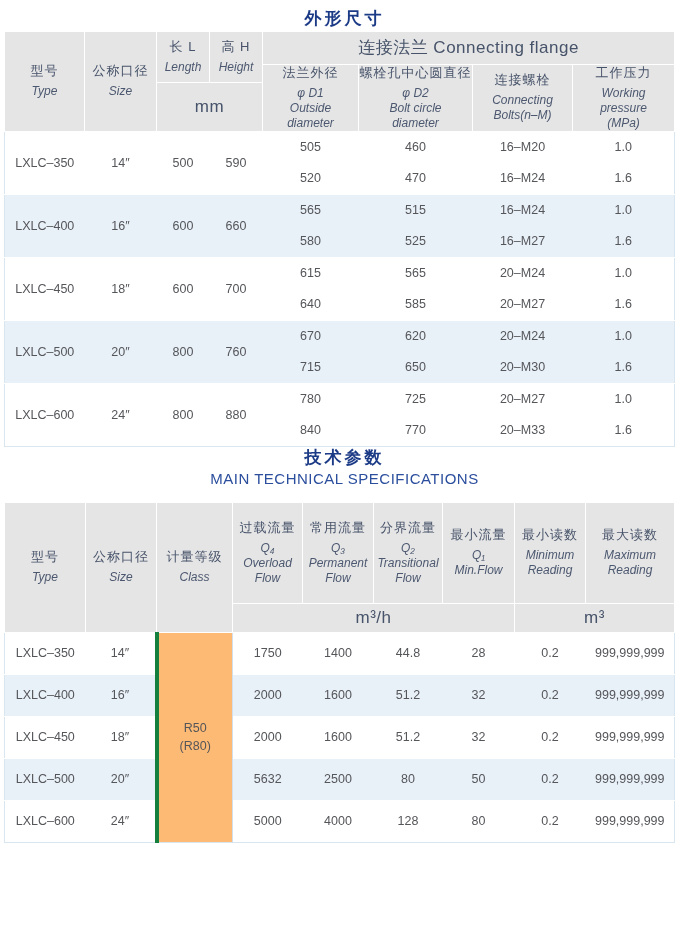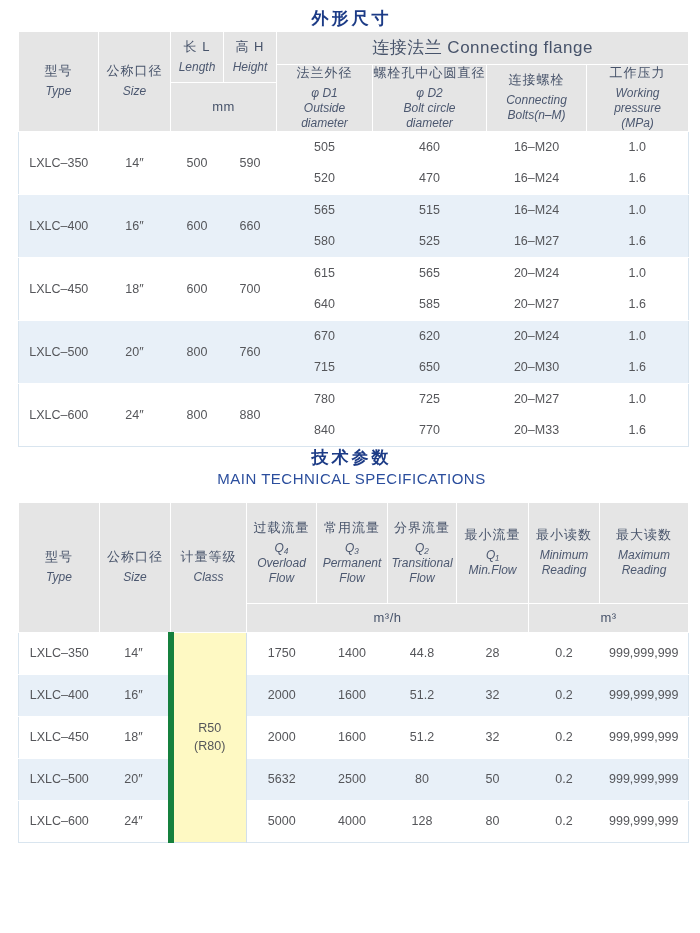--- a/index.html
+++ b/index.html
@@ -1,45 +1,45 @@
 <!DOCTYPE html>
 <html><head>
 <meta charset="utf-8">
 <style>
   html,body{margin:0;padding:0;background:#ffffff;}
   body{width:700px;height:933px;font-family:"Liberation Sans","DejaVu Sans",sans-serif;
        -webkit-font-smoothing:antialiased;color:#55565a;}
-  .page{width:700px;box-sizing:border-box;padding:8px 15px 0 18px;}
+  .page{width:700px;box-sizing:border-box;padding:8px 15px 0 4px;}
 
   
   .title-zh{font-size:17px;font-weight:bold;color:#1c3b86;text-align:center;
             letter-spacing:3px;line-height:1.35;}
   .title-en{font-size:15px;color:#2b4e9d;text-align:center;letter-spacing:.5px;
             line-height:1.2;margin-bottom:14px;}
   .section2 .title-zh{}
 
   
   table.tbl{border-collapse:collapse;table-layout:fixed;width:670px;
             border:1px solid #d9e5ef;}
   table.tbl th,table.tbl td{padding:0;margin:0;text-align:center;vertical-align:middle;
             font-weight:normal;overflow:hidden;}
   
   .tbl th{background:#e5e5e5;border:1px solid rgba(255,255,255,.85);color:#47536a;}
   .zh{font-size:13px;letter-spacing:1px;line-height:1.3;}
   .en{font-size:12px;line-height:1.25;margin-top:4px;color:#4c5870;font-style:italic;}
   .pre{white-space:pre-line;}
   .group-head{font-size:17px;letter-spacing:.5px;height:32px;}
-  .unit-cell{font-size:13px;height:28px;letter-spacing:.5px;}
+  .unit-cell{font-size:17px;height:28px;letter-spacing:.5px;}
   
   .tbl td{font-size:12.5px;color:#55565a;background:transparent;}
   .dim td{height:31px;}
   .spec td{height:41px;}
   tr.stripe td{background:#e8f0f8;}
   tr.grp td{border-top:1px solid #ffffff;}
-  td.class-cell{background:#fef9c3;border-left:6px solid #15803d;border-right:1px solid #d2dfeb;
+  td.class-cell{background:#fdba74;border-left:4px solid #15803d;border-right:1px solid #d2dfeb;
             white-space:pre-line;line-height:1.5;}
   .h1row th{height:100px;}
 </style>
 </head>
 <body>
 
 <div class="page">
 
   <div class="section1">
     <div class="title-zh">外形尺寸</div>

